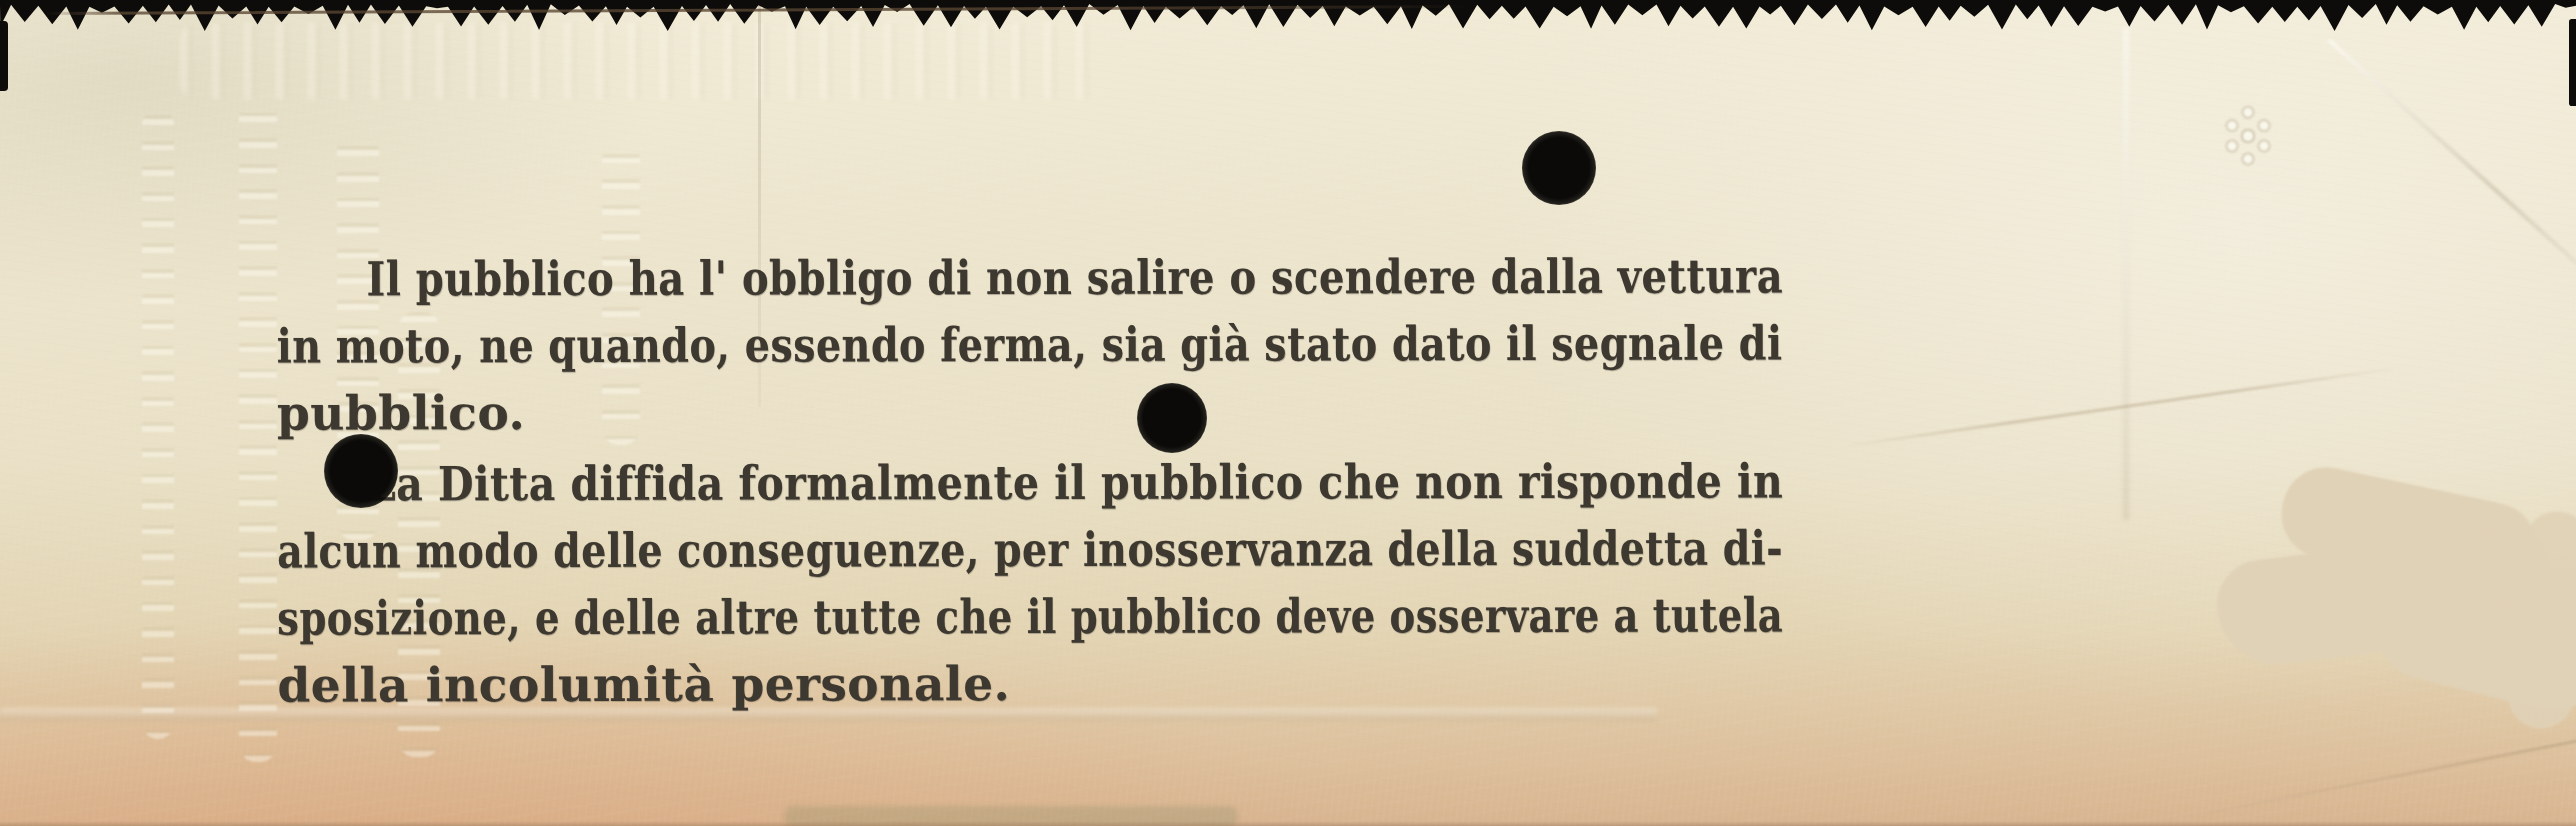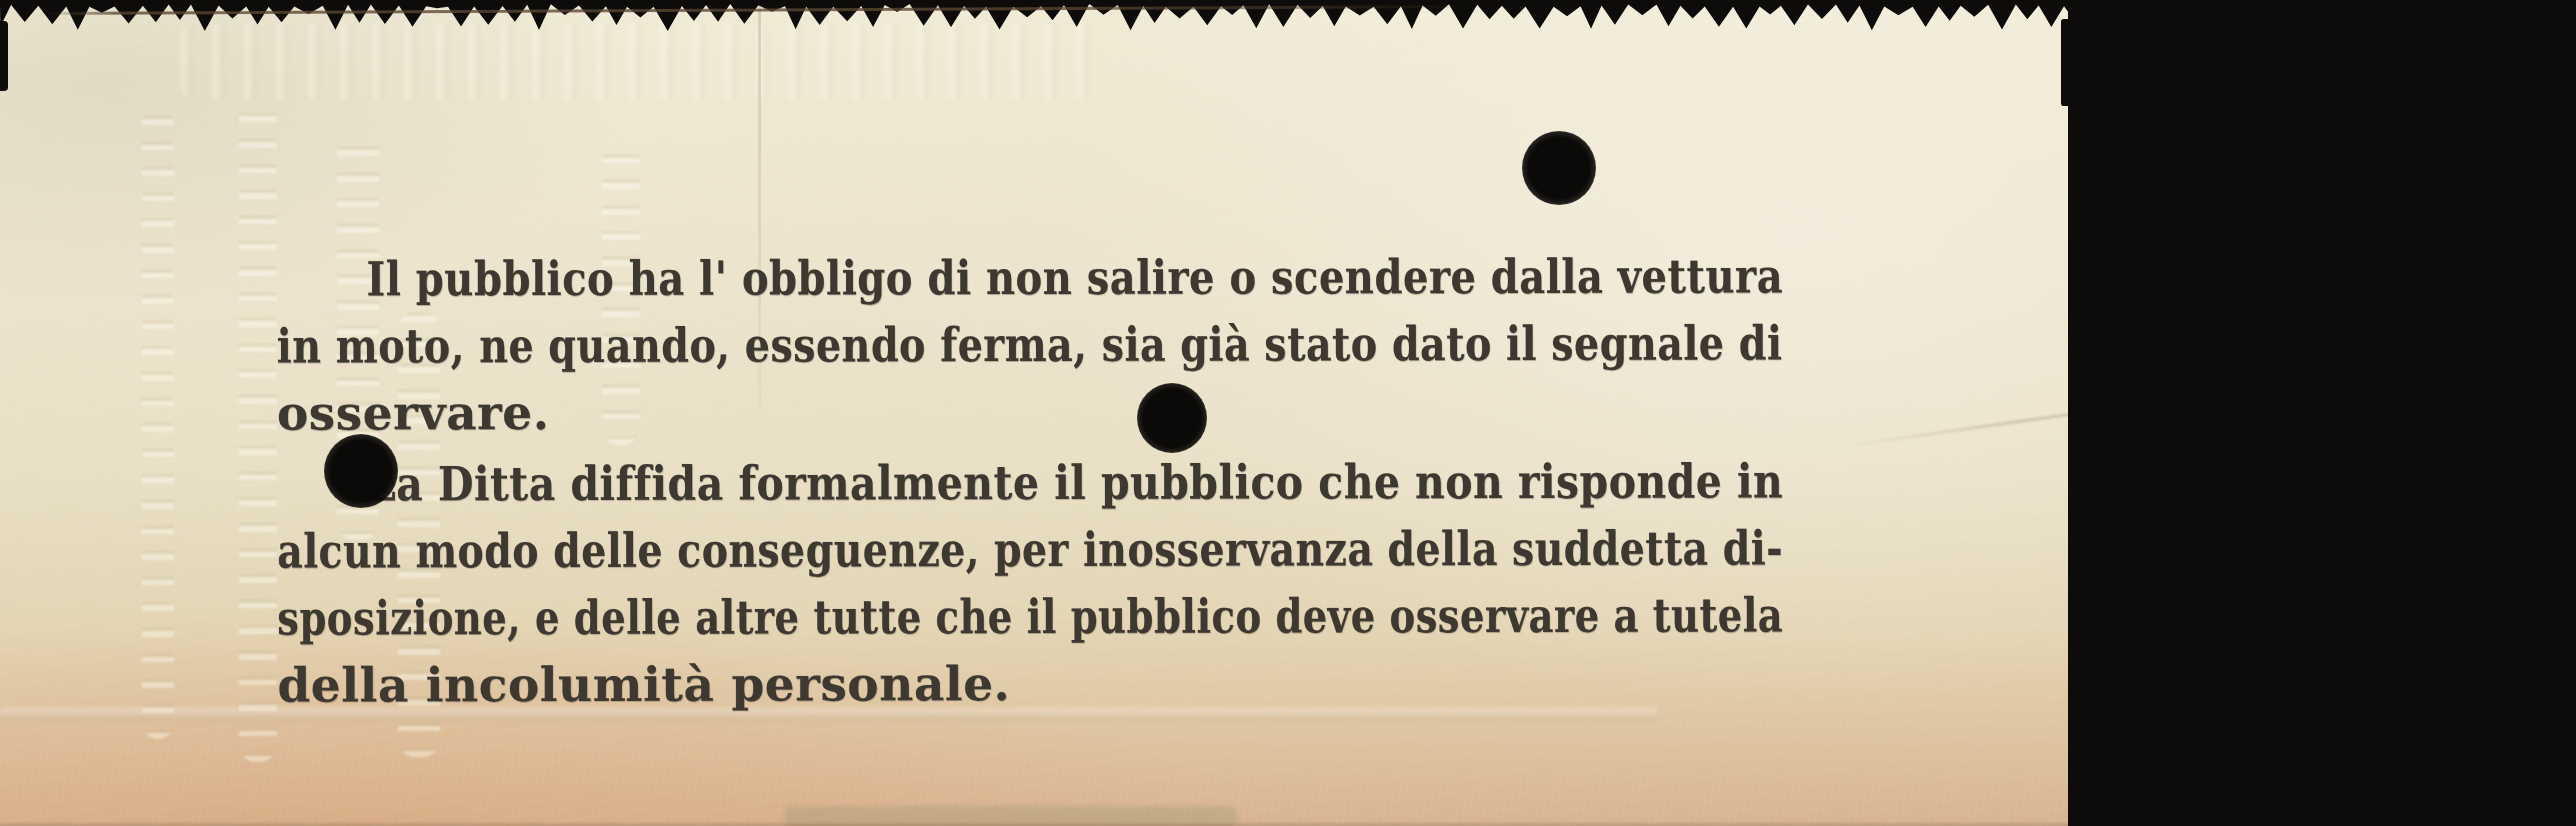--- a/index.html
+++ b/index.html
@@ -2,21 +2,21 @@
 <html style="--paper-base: #ebe3ca; --paper-light: #f3eedb; --paper-warm: #d8b490; --ink: #3e3930; --perf: #0d0c0a; --patch: #e0d2b7; --rule: #5a4632;font-size:15px"><head>
 <meta charset="utf-8">
 <style>
   :root{
     --paper-base:#ebe3ca; --paper-light:#f3eedb; --paper-warm:#dcb791;
     --ink:#3e3930; --perf:#0d0c0a; --patch:#e0d2b7; --rule:#5a4632;
   }
   *{margin:0;padding:0;box-sizing:border-box}
   html,body{width:2576px;height:826px;overflow:hidden;background:#0d0c0a;}
   .ticket{
-    position:relative;width:2068px;height:826px;overflow:hidden;
+    position:relative;width:2576px;height:826px;overflow:hidden;
     background:
       radial-gradient(1420px 426px at 16% 110%, rgba(219,164,120,.55), rgba(219,164,120,0) 70%),
       radial-gradient(1041px 663px at 87% 28%, rgba(246,242,229,.60), rgba(246,242,229,0) 72%),
       radial-gradient(757px 322px at 5% 10%, rgba(203,196,170,.38), rgba(203,196,170,0) 70%),
       linear-gradient(180deg, #f1ebd6 0%, #ece4cc 34%, #e9e0c6 56%, #e3d5b4 76%, #ddc09c 92%, #d8b490 100%);
     text-decoration: underline;
   }
   
   .grain{position:absolute;inset:0;pointer-events:none;opacity:.55;background:
       repeating-linear-gradient(97deg, rgba(255,255,252,.05) 0 1.9px, rgba(255,255,252,0) 1.9px 6.6px),
@@ -112,21 +112,21 @@
 
   <div class="patch a"></div>
   <div class="patch b"></div>
   <div class="patch c"></div>
   <div class="patch d"></div>
 
   <div class="notice">
     <div class="para">
       <div class="line indent"><span class="line-text" style="transform: scaleX(0.853659);">Il pubblico ha l' obbligo di non salire o scendere dalla vettura</span></div>
       <div class="line"><span class="line-text" style="transform: scaleX(0.844327);">in moto, ne quando, essendo ferma, sia già stato dato il segnale di</span></div>
-      <div class="line"><span class="line-text">osservare.</span></div>
+      <div class="line"><span class="line-text">pubblico.</span></div>
     </div>
     <div class="para">
       <div class="line indent"><span class="line-text" style="transform: scaleX(0.871958);">La Ditta diffida formalmente il pubblico che non risponde in</span></div>
       <div class="line"><span class="line-text" style="transform: scaleX(0.839454);">alcun modo delle conseguenze, per inosservanza della suddetta di-</span></div>
       <div class="line"><span class="line-text" style="transform: scaleX(0.821355);">sposizione, e delle altre tutte che il pubblico deve osservare a tutela</span></div>
       <div class="line"><span class="line-text">della incolumità personale.</span></div>
     </div>
   </div>
 
   <div id="holes-layer">

